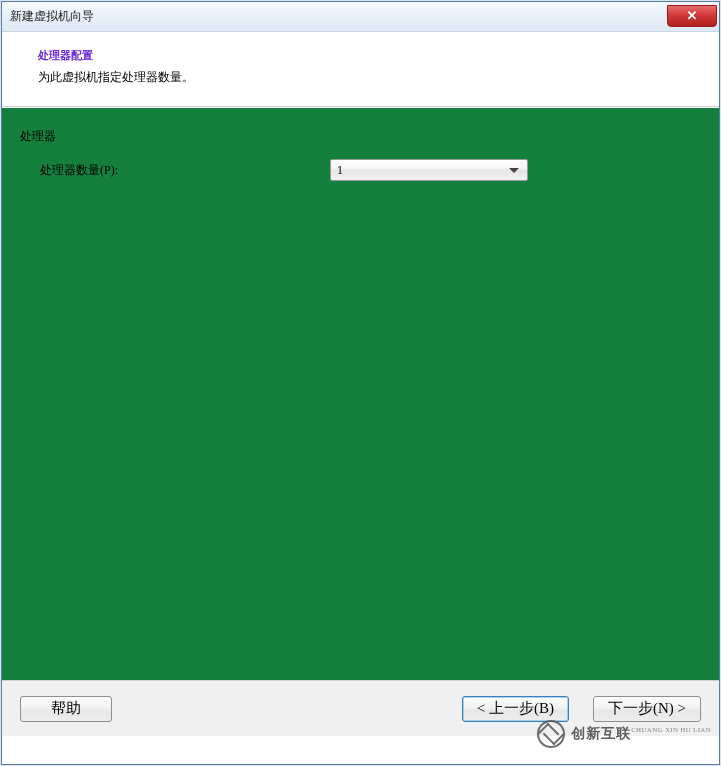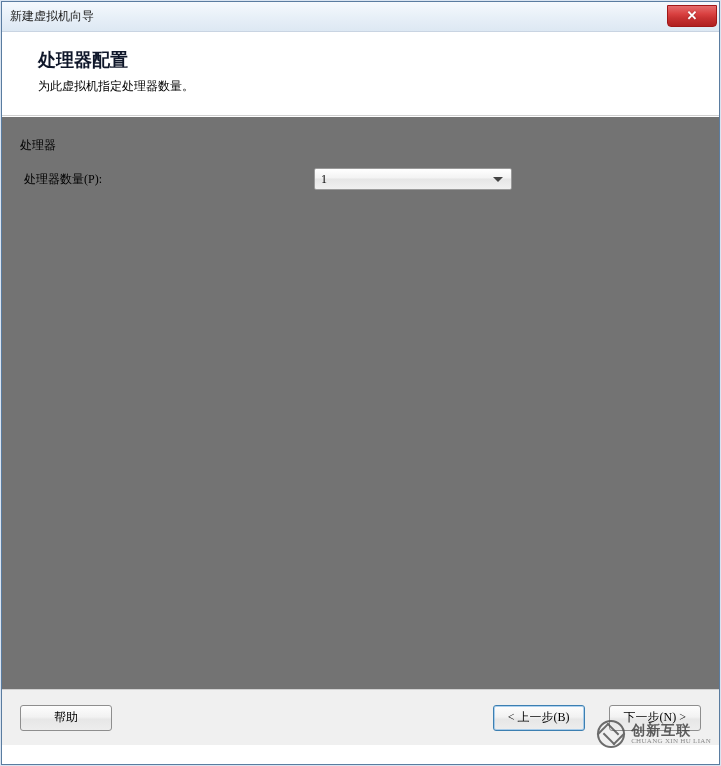--- a/index.html
+++ b/index.html
@@ -56,47 +56,47 @@
       font-size: 13px;
       font-weight: bold;
       text-shadow: 0 0 2px rgba(0,0,0,0.3);
     }
     .header-panel {
       background: #ffffff;
       padding: 16px 24px 20px 36px;
       border-bottom: 1px solid #d0d0d0;
     }
     .header-title {
-      font-size: 18px;
+      font-size: 11px;
       font-weight: bold;
-      color: #0f172a;
+      color: #6d28d9;
       margin-bottom: 6px;
     }
     .header-subtitle {
       font-size: 12px;
       color: #000;
     }
     .content-panel {
-      background: #737373;
+      background: #15803d;
       height: 573px;
       border-top: 1px solid #ffffff;
       padding: 0;
     }
     .fieldset-area {
       padding: 20px 12px 0 18px;
     }
     .group-label {
       font-size: 12px;
       color: #000;
       margin-bottom: 14px;
     }
     .form-row {
       display: flex;
       align-items: center;
-      margin-left: 4px;
+      margin-left: 20px;
     }
     .form-label {
       font-size: 12px;
       color: #000;
       width: 290px;
     }
     .select-wrap {
       position: relative;
       width: 198px;
       height: 22px;
@@ -133,21 +133,21 @@
     .footer-spacer {
       flex: 1;
     }
     .btn {
       height: 26px;
       min-width: 92px;
       padding: 0 14px;
       background: linear-gradient(to bottom, #fdfdfd 0%, #f2f2f2 45%, #e7e7e7 55%, #ededed 100%);
       border: 1px solid #8e8e8e;
       border-radius: 3px;
-      font-size: 12px;
+      font-size: 15px;
       font-family: inherit;
       color: #000;
       cursor: pointer;
       display: flex;
       align-items: center;
       justify-content: center;
     }
     .btn.default {
       border: 1px solid #3c7fb1;
       box-shadow: inset 0 0 0 1px rgba(120,180,230,0.6);
@@ -192,21 +192,21 @@
       width: 14px;
       height: 14px;
       border-right: 2.5px solid #555;
       border-top: 2.5px solid #555;
       transform: rotate(-45deg);
       bottom: 4px;
       right: 7px;
     }
     .brand-text {
       display: flex;
-      flex-direction: column;
+      flex-direction: row;
       line-height: 1;
     }
     .brand-cn {
       font-size: 14px;
       font-weight: bold;
       color: #444;
       letter-spacing: 1px;
     }
     .brand-en {
       font-size: 7px;

